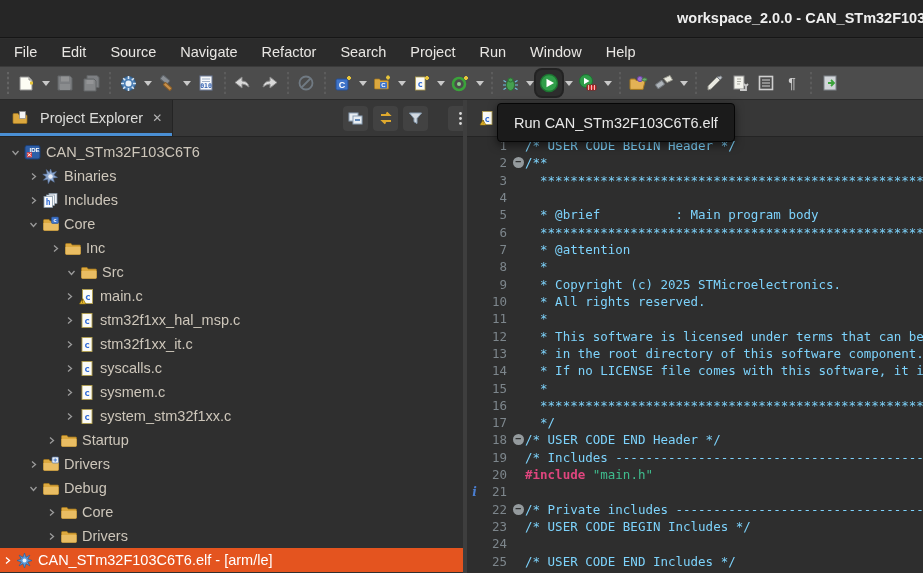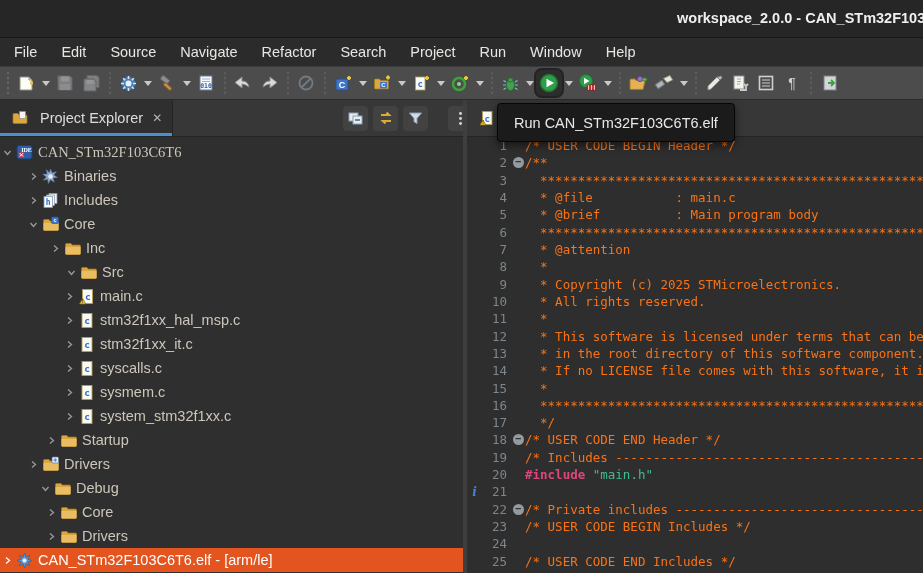--- a/index.html
+++ b/index.html
@@ -61,21 +61,21 @@
   #code { position:absolute; top:37px; left:0; right:0; bottom:0; overflow:hidden;
     font-family:"DejaVu Sans Mono", monospace; font-size:12.5px; }
   .code-row { height:17.32px; display:flex; align-items:center; white-space:pre; }
   .ruler { width:15px; flex:0 0 auto; text-align:center; }
   .ruler .info-i { color:#4a7ed0; font-weight:bold; font-style:italic; font-family:"DejaVu Serif", serif; font-size:12px; }
   .lnum { width:29px; flex:0 0 auto; text-align:right; color:#7d868c; padding-right:4px; }
   .foldc { width:14px; flex:0 0 auto; display:flex; align-items:center; justify-content:center; }
   .fold-dot { width:11px; height:11px; border-radius:50%; background:#949a9d; color:#2c2c2c;
     font-size:10px; line-height:10px; text-align:center; font-weight:bold; }
   .codetext { flex:1; overflow:hidden; }
-  .tok-comment { color:#f97316; }
+  .tok-comment { color:#7dd3fc; }
   .tok-pp { color:#e0457e; font-weight:bold; }
   .tok-str { color:#3fbd8e; }
   .tok-plain { color:#c8c8c8; }
   
   #tooltip { position:absolute; left:497px; top:103px; height:39px; z-index:50;
     background:#1b1b1b; border:1px solid #060606; border-radius:4px;
     box-shadow:0 3px 8px rgba(0,0,0,.55); display:flex; align-items:center;
     padding:0 16px; font-size:14.5px; color:#e8e8e8; white-space:nowrap; }
   svg { display:block; }
 </style>
@@ -379,21 +379,21 @@
             <span>
               <svg width="16" height="16" viewBox="0 0 16 16">
                 <rect x="3" y="3" width="10" height="10" fill="none" stroke="#c9c9c9" stroke-width="1.3"></rect>
                 <path d="M3 5.4 h10" stroke="#c9c9c9" stroke-width="1.6"></path>
               </svg>
             </span>
           </div>
         </div>
     </div>
     <div id="tree">
-        <div class="tree-row" style="padding-left: 0; font-family: Liberation Serif, serif;">
+        <div class="tree-row" style="padding-left: 8px;">
           <span class="tree-chev" style="color: rgb(155, 155, 155);">
             <svg width="9" height="9" viewBox="0 0 9 9">
               <path d="M1.5 3 L4.5 6.5 L7.5 3" fill="none" stroke="currentColor" stroke-width="1.3"></path>
             </svg>
           </span>
           <span class="tree-ico">
             <svg width="18" height="17" viewBox="0 0 18 17">
               <rect x="1" y="1.5" width="15" height="13.5" rx="2" fill="#2e5fa8" stroke="#1c3f75"></rect>
               <text x="10.5" y="8" font-size="6" font-weight="bold" fill="#ffffff" text-anchor="middle">IDE</text>
               <rect x="2.8" y="8.2" width="5.2" height="5.2" fill="#d84040"></rect>
@@ -585,21 +585,21 @@
           <span class="tree-ico">
             <svg width="18" height="16" viewBox="0 0 18 16">
               <path d="M1.5 4.5 q0-1 1-1 h4.5 l1.2 1.6 h7.3 q1 0 1 1 v7.4 q0 1-1 1 H2.5 q-1 0-1-1z" fill="#dca83e" stroke="#a5791f" stroke-width=".8"></path>
               <path d="M1.5 7 h15 v6.5 q0 1-1 1 H2.5 q-1 0-1-1z" fill="#e9bd63"></path>
               <rect x="10" y="1" width="6.5" height="6" rx="1" fill="#e8eef5" stroke="#5a77a5" stroke-width=".7"></rect>
               <path d="M11.5 4 h3.5 M13.2 2.4 v3.4" stroke="#3f74c9" stroke-width="1"></path>
             </svg>
           </span>
           <span>Drivers</span>
         </div>
-        <div class="tree-row" style="padding-left: 38px;">
+        <div class="tree-row" style="padding-left: 26px;">
           <span class="tree-chev" style="color: rgb(155, 155, 155);">
             <svg width="9" height="9" viewBox="0 0 9 9">
               <path d="M1.5 3 L4.5 6.5 L7.5 3" fill="none" stroke="currentColor" stroke-width="1.3"></path>
             </svg>
           </span>
           <span class="tree-ico">
             <svg width="18" height="16" viewBox="0 0 18 16">
               <path d="M1.5 4.5 q0-1 1-1 h4.5 l1.2 1.6 h7.3 q1 0 1 1 v7.4 q0 1-1 1 H2.5 q-1 0-1-1z" fill="#dca83e" stroke="#a5791f" stroke-width=".8"></path>
               <path d="M1.5 7 h15 v6.5 q0 1-1 1 H2.5 q-1 0-1-1z" fill="#e9bd63"></path>
             </svg>
@@ -665,21 +665,21 @@
             </svg>
         </span>
         <span class="tab-label">main.c</span>
         <span class="tab-close">✕</span>
       </div>
     </div>
     <div id="code">
         <div class="code-row"><span class="ruler"></span><span class="lnum">1</span><span class="foldc"></span><span class="codetext tok-comment">/* USER CODE BEGIN Header */</span></div>
         <div class="code-row"><span class="ruler"></span><span class="lnum">2</span><span class="foldc"><span class="fold-dot">−</span></span><span class="codetext tok-comment">/**</span></div>
         <div class="code-row"><span class="ruler"></span><span class="lnum">3</span><span class="foldc"></span><span class="codetext tok-comment">  ******************************************************************************</span></div>
-        <div class="code-row"><span class="ruler"></span><span class="lnum">4</span><span class="foldc"></span><span class="codetext tok-comment">  * @file           : main.c</span></div>
+        <div class="code-row"><span class="ruler"></span><span class="lnum">4</span><span class="foldc"></span></div>
         <div class="code-row"><span class="ruler"></span><span class="lnum">5</span><span class="foldc"></span><span class="codetext tok-comment">  * @brief          : Main program body</span></div>
         <div class="code-row"><span class="ruler"></span><span class="lnum">6</span><span class="foldc"></span><span class="codetext tok-comment">  ******************************************************************************</span></div>
         <div class="code-row"><span class="ruler"></span><span class="lnum">7</span><span class="foldc"></span><span class="codetext tok-comment">  * @attention</span></div>
         <div class="code-row"><span class="ruler"></span><span class="lnum">8</span><span class="foldc"></span><span class="codetext tok-comment">  *</span></div>
         <div class="code-row"><span class="ruler"></span><span class="lnum">9</span><span class="foldc"></span><span class="codetext tok-comment">  * Copyright (c) 2025 STMicroelectronics.</span></div>
         <div class="code-row"><span class="ruler"></span><span class="lnum">10</span><span class="foldc"></span><span class="codetext tok-comment">  * All rights reserved.</span></div>
         <div class="code-row"><span class="ruler"></span><span class="lnum">11</span><span class="foldc"></span><span class="codetext tok-comment">  *</span></div>
         <div class="code-row"><span class="ruler"></span><span class="lnum">12</span><span class="foldc"></span><span class="codetext tok-comment">  * This software is licensed under terms that can be found in the LICENSE file</span></div>
         <div class="code-row"><span class="ruler"></span><span class="lnum">13</span><span class="foldc"></span><span class="codetext tok-comment">  * in the root directory of this software component.</span></div>
         <div class="code-row"><span class="ruler"></span><span class="lnum">14</span><span class="foldc"></span><span class="codetext tok-comment">  * If no LICENSE file comes with this software, it is provided AS-IS.</span></div>

